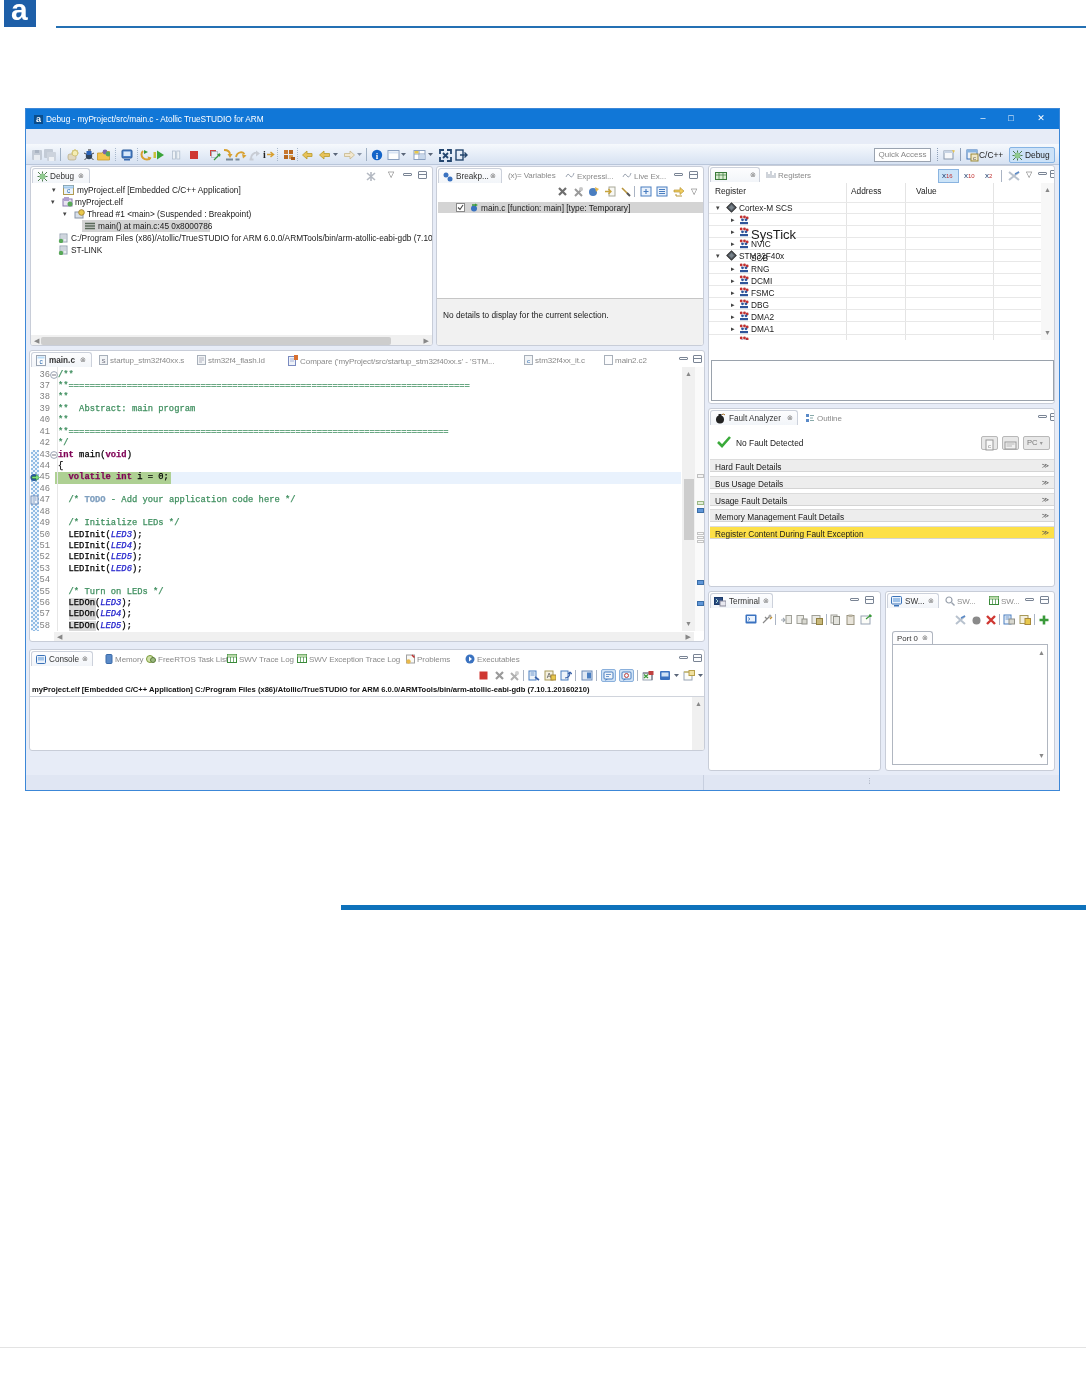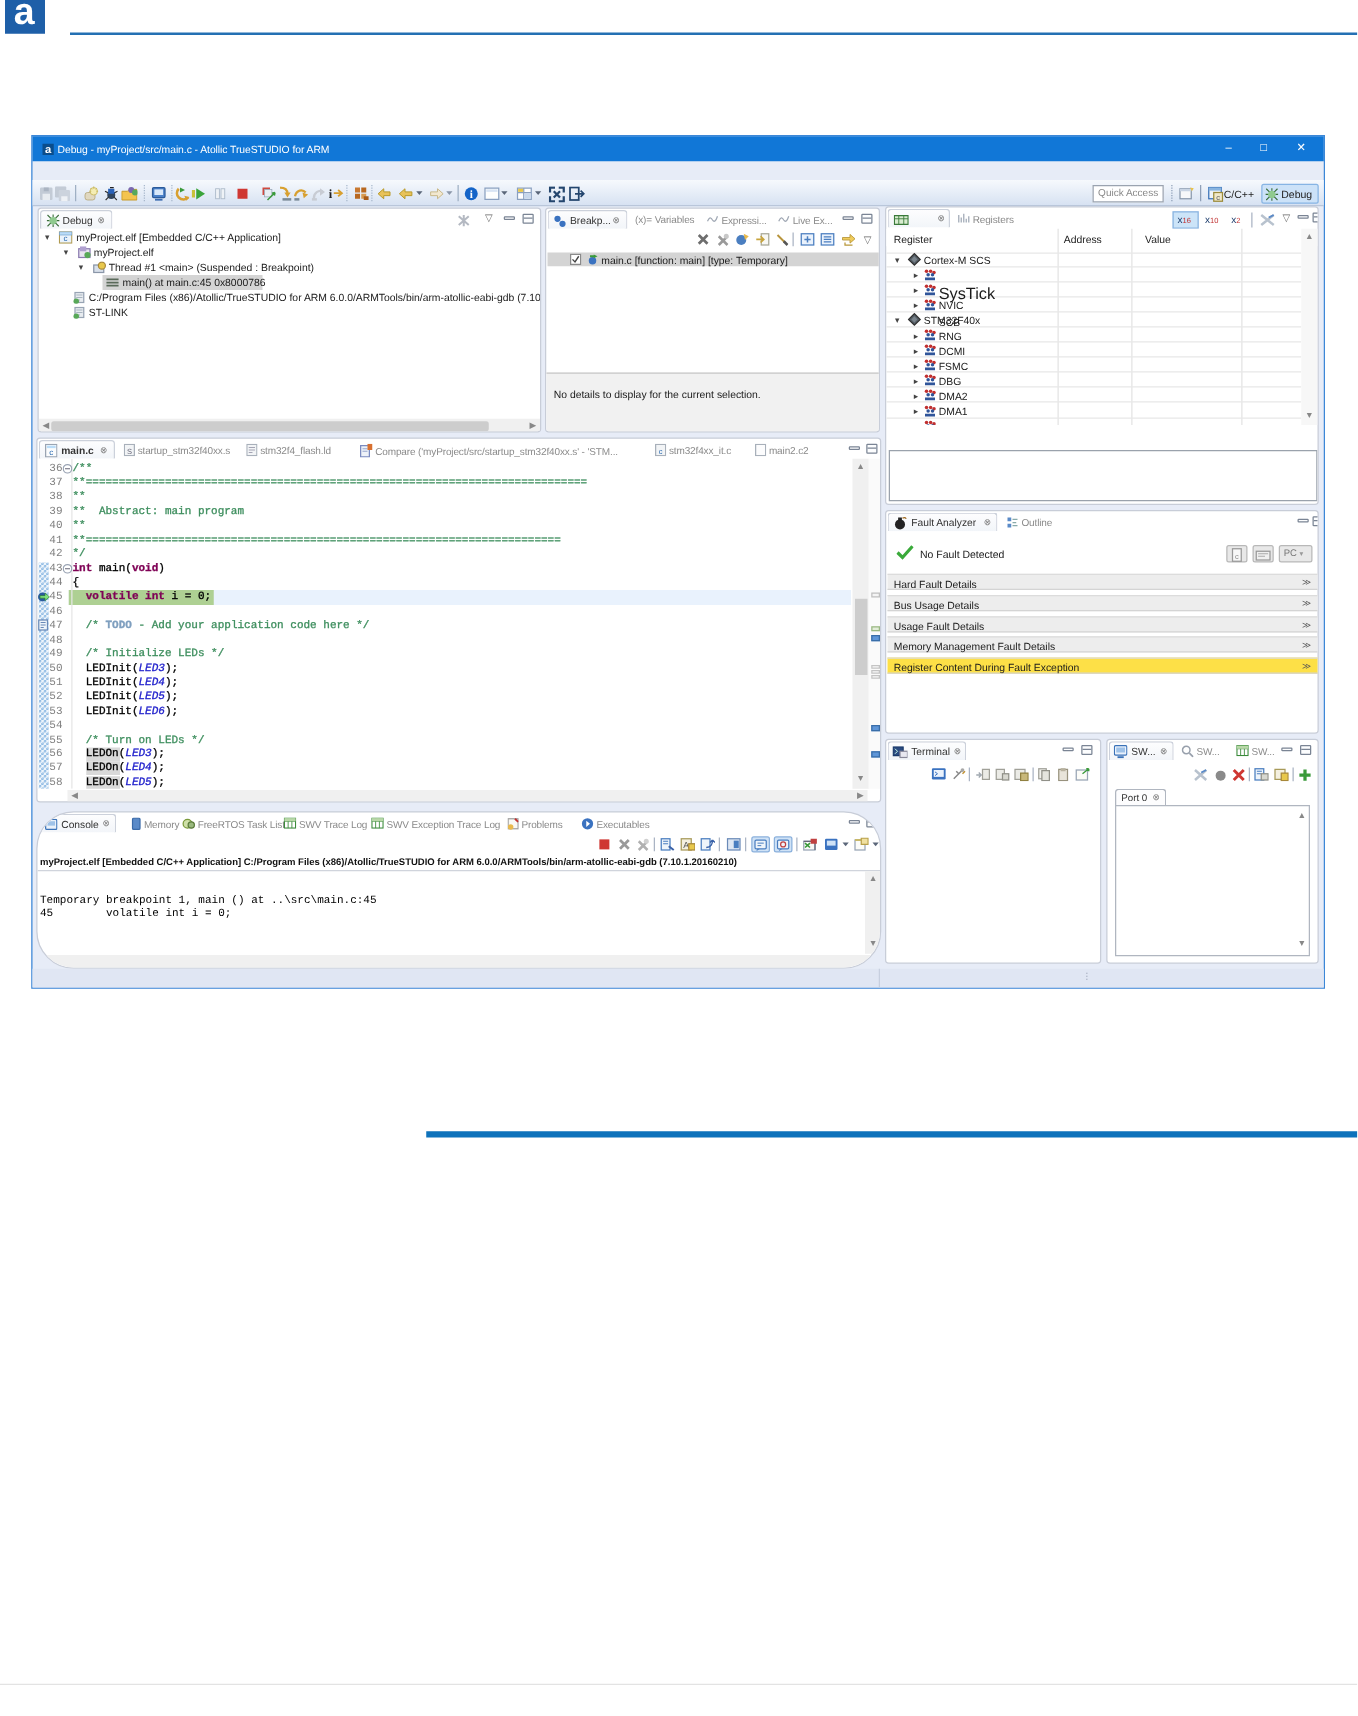--- a/index.html
+++ b/index.html
@@ -292,21 +292,21 @@
       </div>
       <span class="icon" style="left:334px; top:4px;">
           <svg width="12" height="11">
             <path d="M2 2 L10 9 M10 2 L2 9 M6 1 L6 10" stroke="#b4b9c2" stroke-width="1.6"></path>
           </svg>
         </span>
       <span class="vbtn" style="left:357px; top:3px;">▽</span>
       <span class="minb" style="left:372px; top:6px;"></span>
       <span class="maxb" style="left:387px; top:4px;"></span>
 
-      <div class="trow" style="left:0; top:17px; width:100%;">
+      <div class="trow" style="left:16px; top:17px; width:100%;">
         <span class="arr" style="left:5px; top:2px;">▾</span>
         <span class="icon" style="left:16px; top:1px;">
             <svg width="11" height="10">
               <rect x="0.5" y="0.5" width="10" height="9" fill="#eaf3fc" stroke="#b09a50"></rect>
               <rect x="0.5" y="0.5" width="10" height="2.5" fill="#badcf8" stroke="#6a9ac8" stroke-width="0.5"></rect>
               <text x="5.5" y="8" font-size="6.5" fill="#2a6ab0" text-anchor="middle">c</text>
             </svg>
           </span>
         <span style="position:absolute; left:30px; top:1px;">myProject.elf [Embedded C/C++ Application]</span>
       </div>
@@ -596,21 +596,21 @@
         <div class="abs" style="left:2px; top:213px; width:7px; height:5px; background:#5f96d8; border:1px solid #3a6ea8;"></div>
         <div class="abs" style="left:2px; top:234px; width:7px; height:5px; background:#5f96d8; border:1px solid #3a6ea8;"></div>
       </div>
 
       <div class="sbtrack" style="left:24px; top:281px; width:640px; height:10px;">
         <span class="sbarr" style="left:3px; top:0;">◀</span>
         <span class="sbarr" style="right:3px; top:0;">▶</span>
       </div>
     </div>
 
-    <div id="p-console" class="panel" style="left:3px; top:540px; width:676px; height:126px;border-radius:30px;">
+    <div id="p-console" class="panel" style="left:3px; top:540px; width:676px; height:102px;">
       <div class="atab" style="left:1px; width:62px;">
         <span class="icon" style="left:4px; top:3px;">
             <svg width="10" height="9">
               <rect x="0.5" y="0.5" width="9" height="8" rx="1" fill="#eaf1fa" stroke="#3a72b8"></rect>
               <rect x="2" y="2" width="6" height="3.5" fill="#9fc2e8"></rect>
             </svg>
           </span>
         <span style="position:absolute; left:17px; top:3px;">Console</span>
         <span class="tabx" style="position:absolute; left:50px; top:3px;">⊗</span>
       </div>
@@ -733,22 +733,20 @@
         </span>
       <span class="ti" style="left:667px; top:23px;">
           <svg width="7" height="5">
             <path d="M1 1 L6 1 L3.5 4 Z" fill="#5a6679"></path>
           </svg>
         </span>
 
       <div class="abs" style="left:2px; top:35px; font-size:7.6px; font-weight:bold; color:#111; white-space:nowrap;">myProject.elf [Embedded C/C++ Application] C:/Program Files (x86)/Atollic/TrueSTUDIO for ARM 6.0.0/ARMTools/bin/arm-atollic-eabi-gdb (7.10.1.20160210)</div>
       <div class="abs" style="left:0; top:46px; width:676px; height:1px; background:#d0d4dc;"></div>
 
-      <pre class="mono abs" style="left:2px; top:65px; font-size:8.8px; line-height:11.42px; color:#000;">Temporary breakpoint 1, main () at ..\src\main.c:45
-45        volatile int i = 0;</pre>
 
       <div class="sbtrack" style="left:662px; top:47px; width:13px; height:66px;">
         <span class="sbarr" style="left:3px; top:2px;">▲</span>
         <span class="sbarr" style="left:3px; bottom:2px;">▼</span>
       </div>
       <div class="sbtrack" style="left:0; top:114px; width:676px; height:11px;">
         <span class="sbarr" style="left:3px; top:1px;">◀</span>
         <span class="sbarr" style="right:3px; top:1px;">▶</span>
       </div>
     </div>

